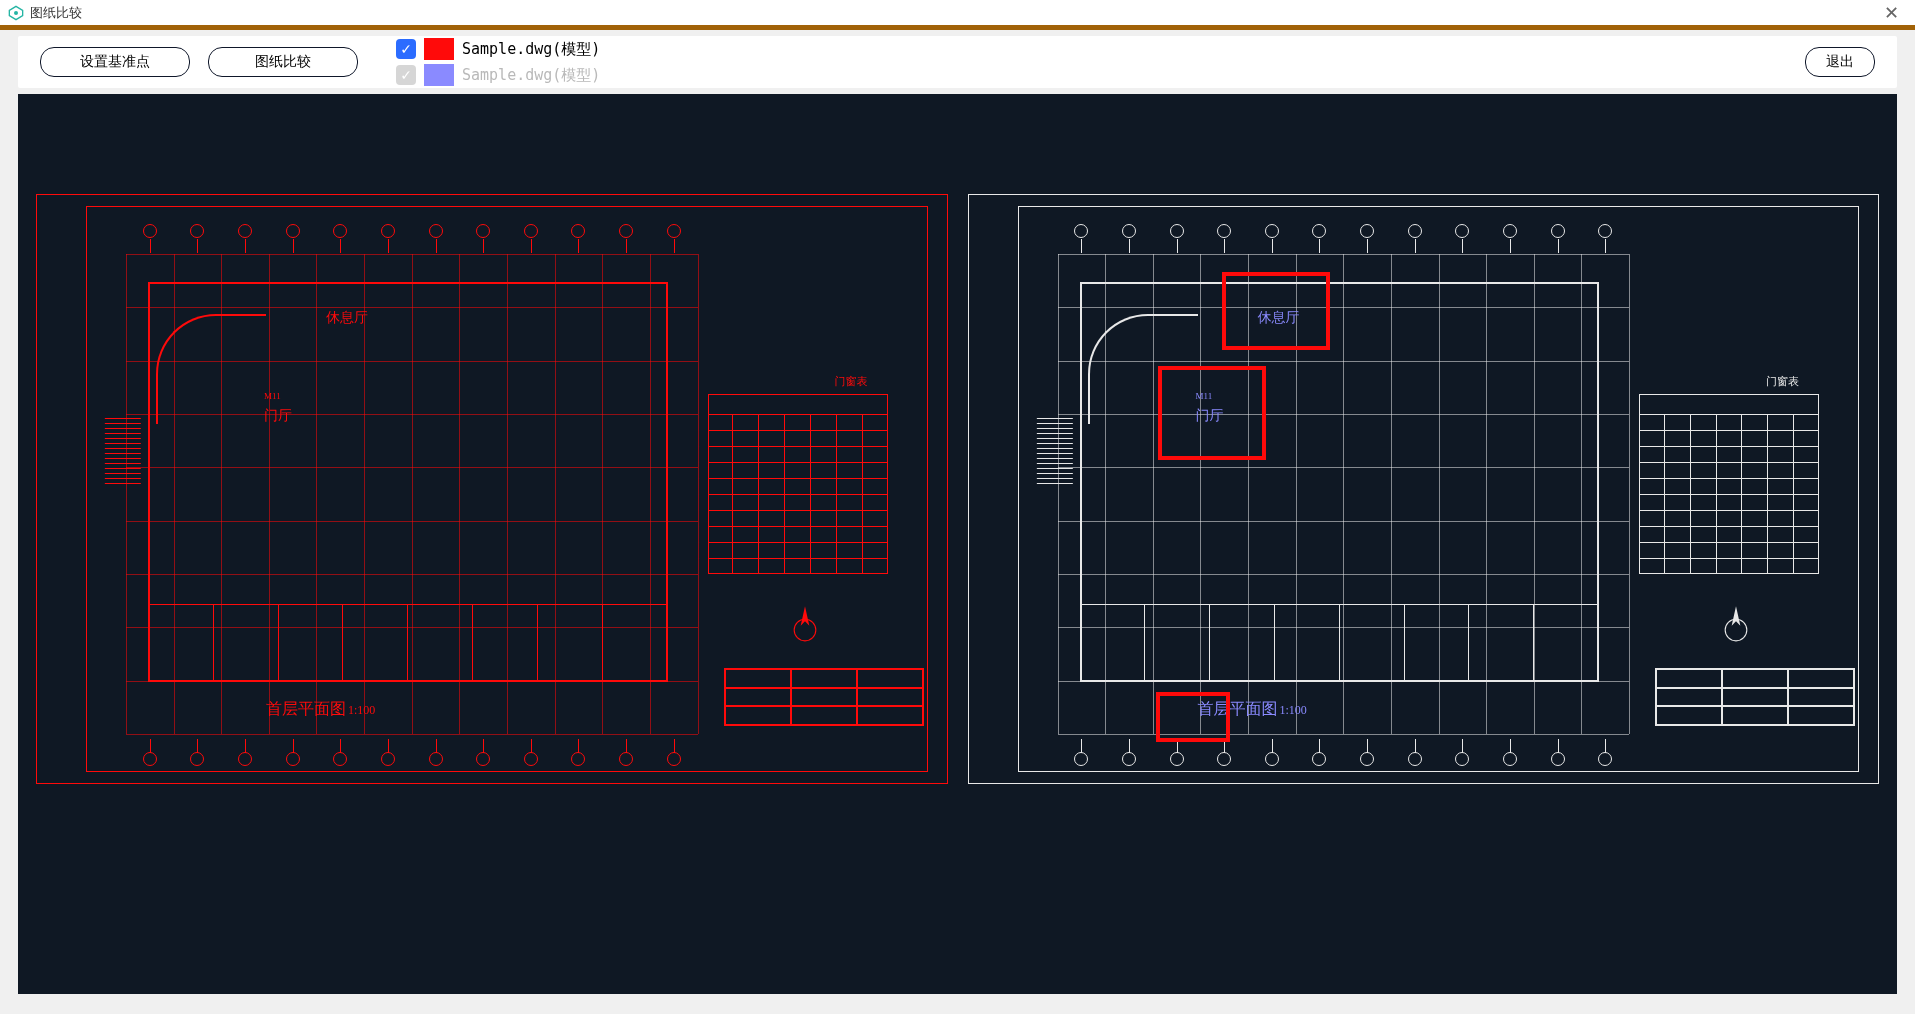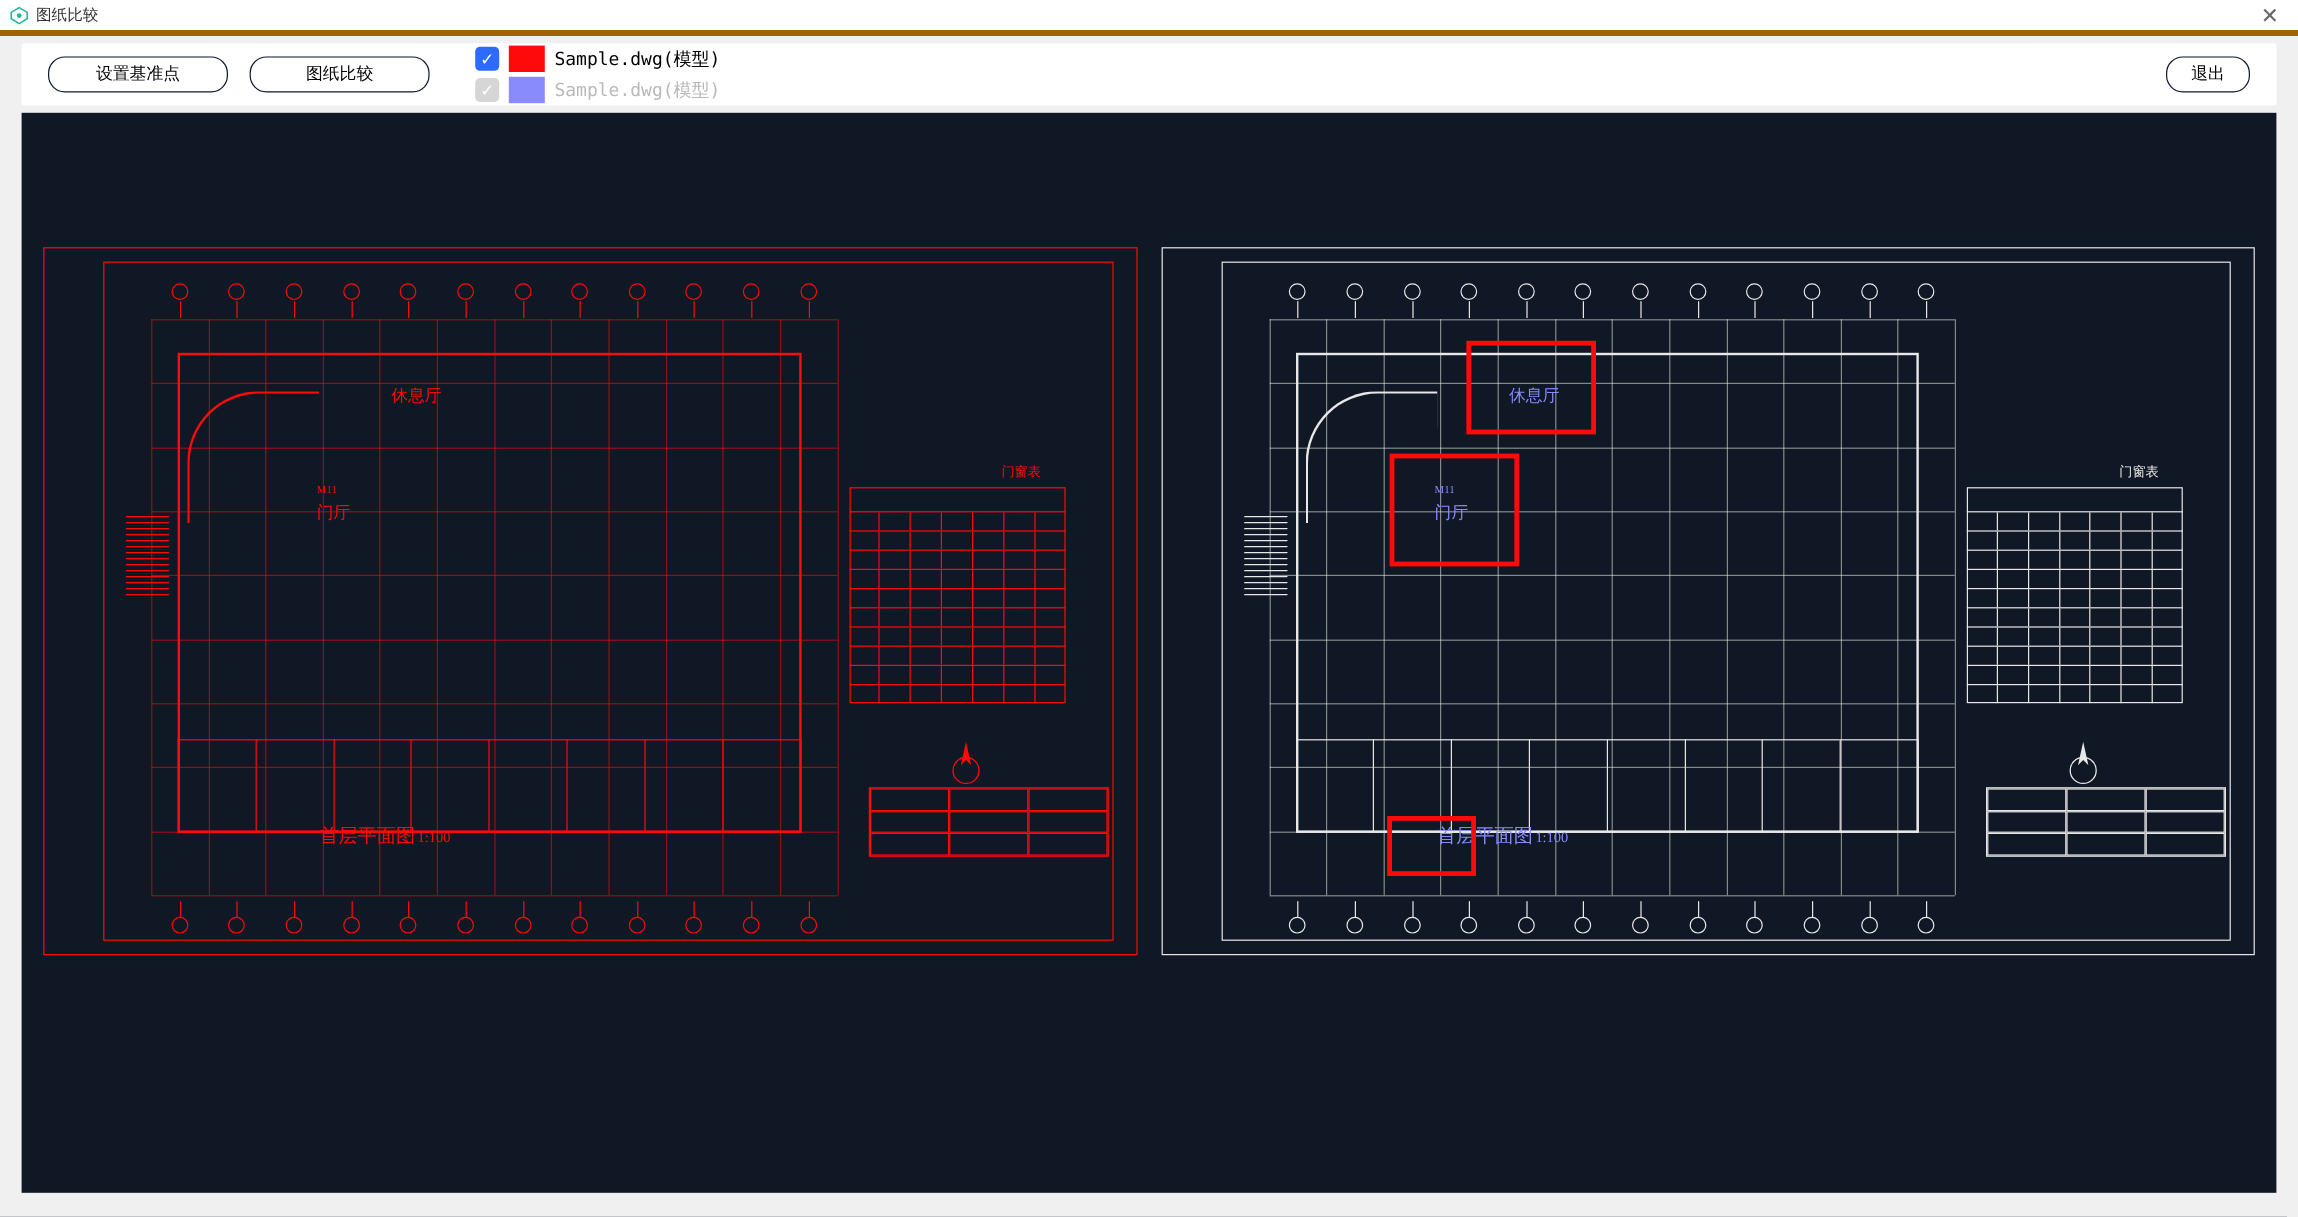--- a/index.html
+++ b/index.html
@@ -71,21 +71,21 @@
     .tb-file-label { font-size: 15px; font-family: "SimSun", monospace; }
     .tb-file-label.dim { color: #b9b9b9; }
     .tb-spacer { flex: 1; }
 
     .viewer {
       margin: 6px 18px 18px 18px;
       background: #0f1824;
       height: 900px;
       position: relative;
       display: flex;
-      padding: 32px 8px;
+      padding: 20px 8px;
       align-items: center;
     }
     .pane {
       position: relative;
       flex: 1;
       height: 100%;
     }
     .drawing-frame {
       position: absolute;
       left: 10px; right: 10px;

